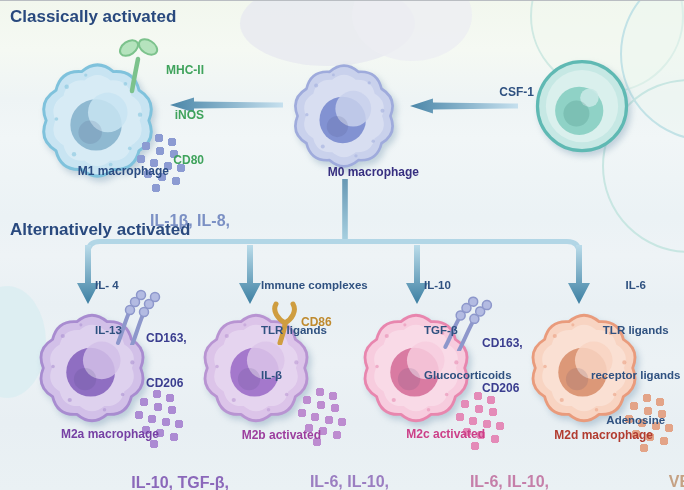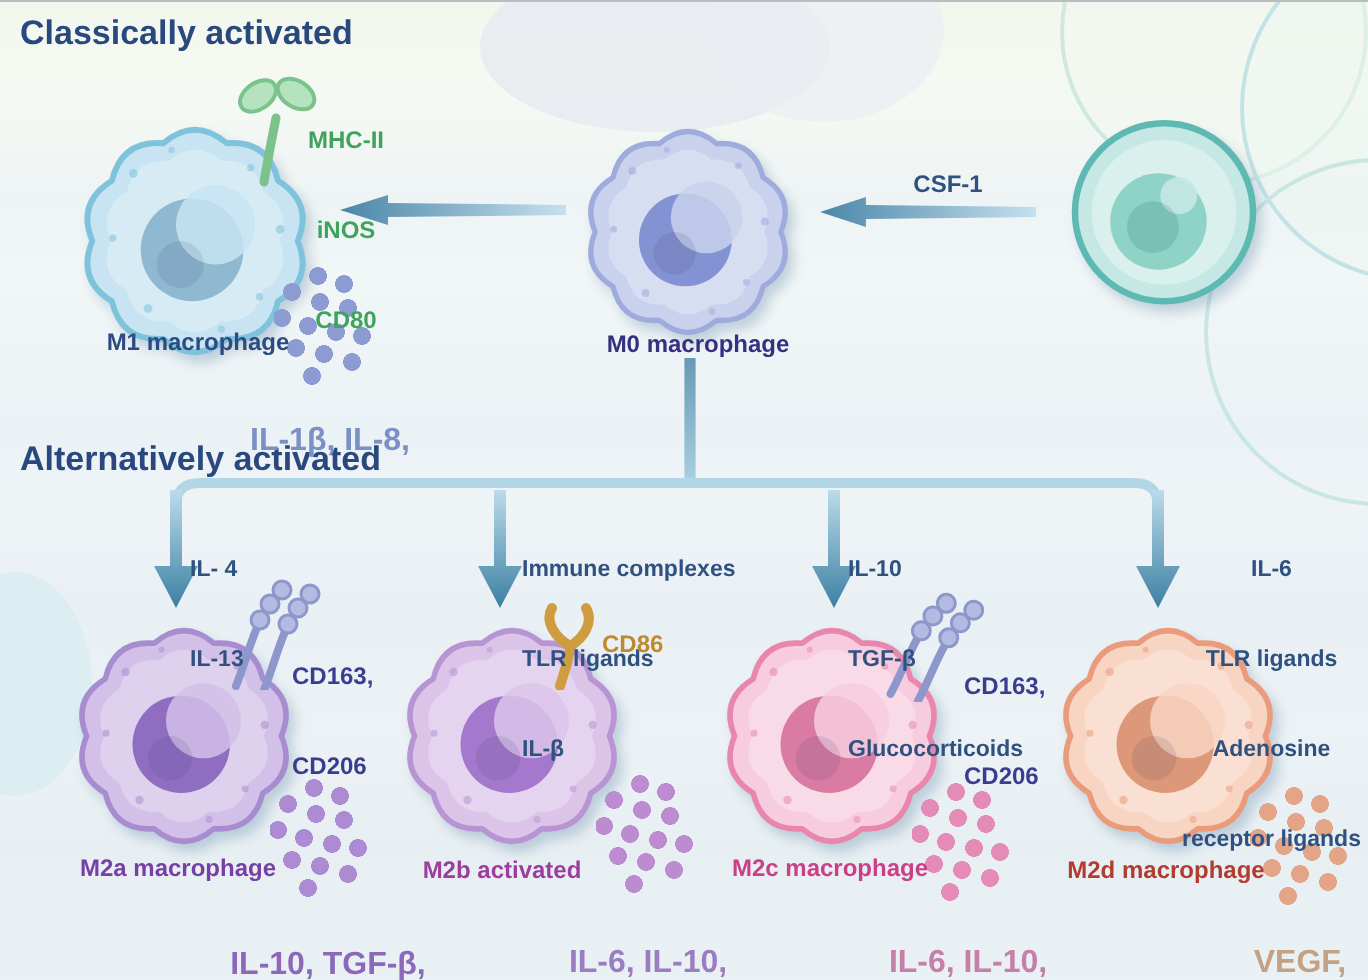--- a/index.html
+++ b/index.html
@@ -4,21 +4,21 @@
 <style>
   html,body{margin:0;padding:0;background:#fff;}
   #canvas{
     position:relative;width:684px;height:490px;overflow:hidden;
     font-family:"Liberation Sans",sans-serif;
     background:linear-gradient(180deg,#f2f7ee 0%,#f5f9f3 10%,#eef4f5 20%,#f1f6f7 28%,#ebf2f5 44%,#eef3f6 52%,#e9f0f4 62%,#ecf2f5 74%,#e8eff3 86%,#eaf1f4 100%);
     border-top:1px solid #b9bdc2;
   }
   .circ{position:absolute;border-radius:50%;z-index:0;}
   .lbl{position:absolute;font-weight:bold;font-size:12px;line-height:15px;white-space:pre;z-index:6;}
-  .ctr{text-align:center;}
+  .ctr{text-align:right;}
   .hdr{position:absolute;font-weight:bold;font-size:17px;z-index:6;white-space:pre;}
   .branch{position:absolute;font-weight:bold;font-size:11.5px;line-height:15px;z-index:6;white-space:pre;}
   .cyto{position:absolute;font-weight:bold;font-size:16px;line-height:16px;z-index:6;white-space:pre;}
   svg.cell{position:absolute;z-index:2;filter:drop-shadow(3px 4px 3px rgba(95,135,165,.33));}
   svg.recp{position:absolute;z-index:3;}
   svg.harrow{position:absolute;z-index:4;}
   #connector{position:absolute;left:0;top:0;z-index:1;pointer-events:none;}
   .dots{position:absolute;width:52px;height:62px;z-index:5;background-image:
     radial-gradient(circle 4.5px at 22px 5px,  var(--dot) 97%,transparent 100%),
     radial-gradient(circle 4.5px at 35px 9px,  var(--dot) 97%,transparent 100%),
@@ -169,22 +169,22 @@
     <div>IL-β</div>
   </div>
   <div class="branch" style="left: 424px; top: 247px; color: rgb(47, 81, 128);">
     <div>IL-10</div>
     <div>TGF-β</div>
     <div>Glucocorticoids</div>
   </div>
   <div class="branch" style="left: 591px; top: 247px; color: rgb(47, 81, 128); text-align: center;">
     <div>IL-6</div>
     <div>TLR ligands</div>
+    <div>receptor ligands</div>
     <div>Adenosine</div>
-    <div>receptor ligands</div>
   </div>
 
   <div class="lbl ctr" style="left: 142px; top: 32px; width: 62px; color: rgb(63, 163, 92);">
     <div>MHC-II</div>
     <div>iNOS</div>
     <div>CD80</div>
   </div>
   <div class="lbl" style="left: 146px; top: 300px; color: rgb(58, 61, 143);">
     <div>CD163,</div>
     <div>CD206</div>
@@ -192,21 +192,21 @@
   <div class="lbl" style="left: 301px; top: 314px; color: rgb(191, 138, 46);">CD86</div>
   <div class="lbl" style="left: 482px; top: 305px; color: rgb(58, 61, 143);">
     <div>CD163,</div>
     <div>CD206</div>
   </div>
 
   <div class="lbl ctr" style="left: 29px; top: 163px; width: 140px; color: rgb(43, 76, 130);">M1 macrophage</div>
   <div class="lbl ctr" style="left: 279px; top: 164px; width: 140px; color: rgb(55, 47, 128);">M0 macrophage</div>
   <div class="lbl ctr" style="left: 19px; top: 426px; width: 140px; color: rgb(118, 64, 164);">M2a macrophage</div>
   <div class="lbl ctr" style="left: 181px; top: 427px; width: 140px; color: rgb(156, 62, 158);">M2b activated</div>
-  <div class="lbl ctr" style="left: 345px; top: 426px; width: 140px; color: rgb(204, 63, 136);">M2c macrophage</div>
+  <div class="lbl ctr" style="left: 345px; top: 426px; width: 140px; color: rgb(204, 63, 136);">M2c activated</div>
   <div class="lbl ctr" style="left: 513px; top: 427px; width: 140px; color: rgb(178, 60, 48);">M2d macrophage</div>
 
   <div class="dots" style="left: 137px; top: 132px; --dot: #8C9BD2;"></div>
   <div class="dots" style="left: 135px; top: 388px; --dot: #AC8BD3;"></div>
   <div class="dots" style="left: 298px; top: 386px; --dot: #BD8CD0;"></div>
   <div class="dots" style="left: 456px; top: 390px; --dot: #E48BB8;"></div>
   <div class="dots" style="left: 625px; top: 392px; --dot: #E3A488;"></div>
 
   <div class="cyto ctr" style="left: 100px; top: 180px; width: 130px; color: rgb(123, 144, 196);">
     <div>IL-1β, IL-8,</div>

